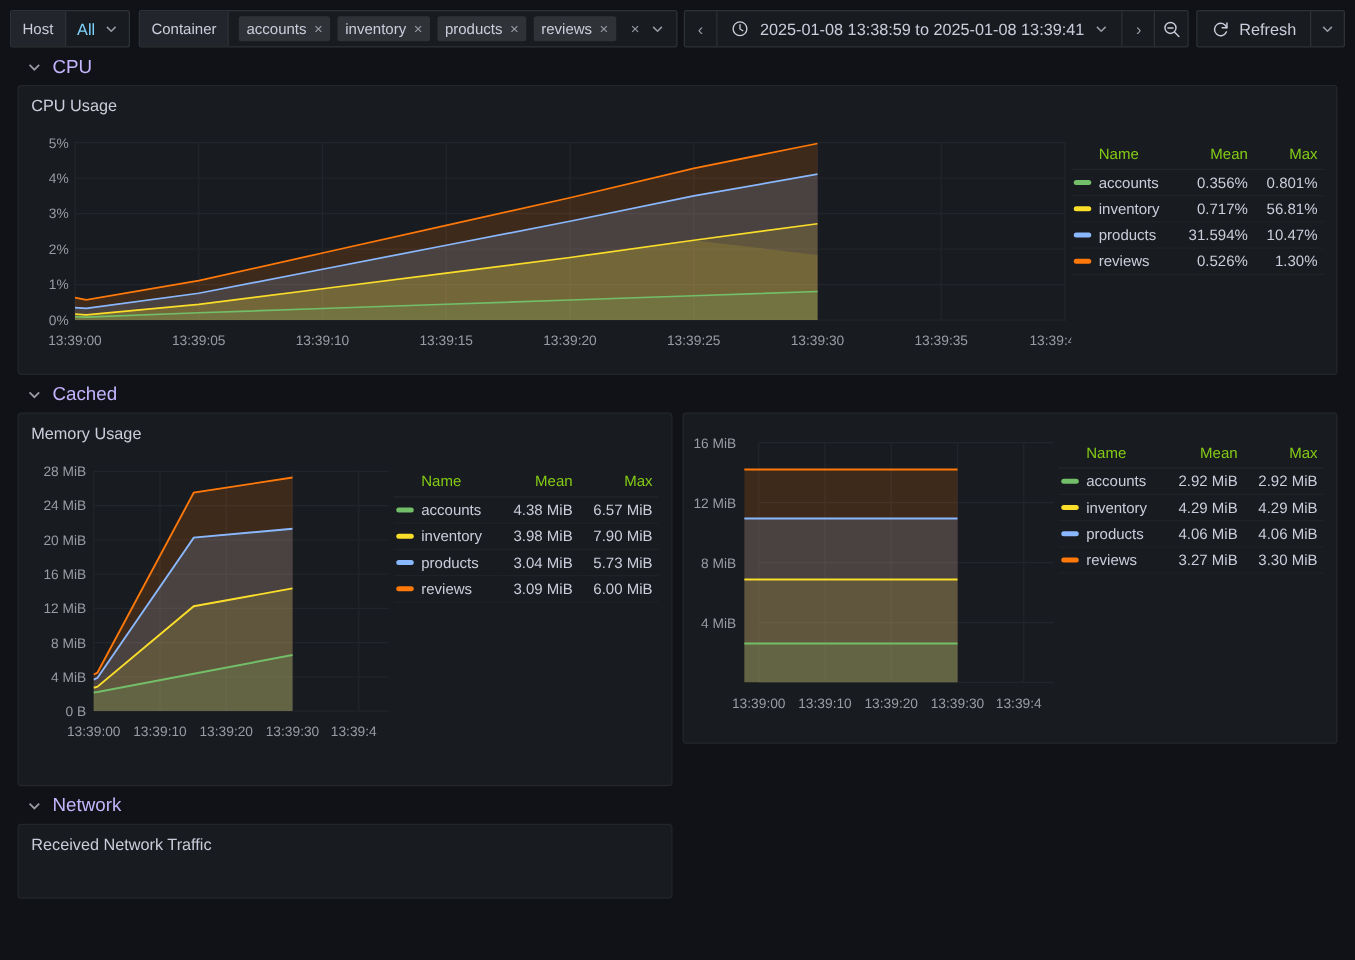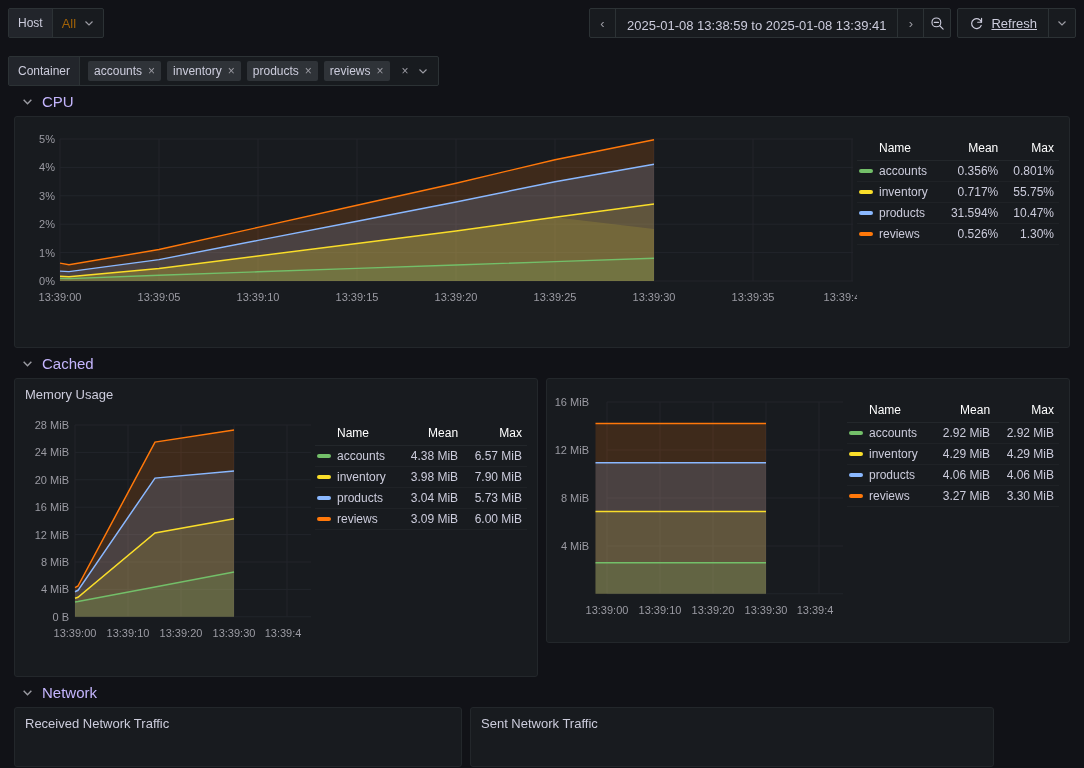--- a/index.html
+++ b/index.html
@@ -9,41 +9,41 @@
     font-family: "Liberation Sans", sans-serif;
     color: #ccccdc;
     overflow: hidden;
   }
 
   
   .topbar {
     display: flex; align-items: flex-start; justify-content: space-between;
     padding: 8px 8px 0 8px;
   }
-  .var-col { display: flex; flex-direction: column; gap: 18px; }
+  .var-col { display: flex; flex-direction: row; gap: 7px; }
 
   .var-group {
     display: flex; align-items: stretch;
     border: 1px solid #2c3235;
     border-radius: 2px;
     background: #181b1f;
     height: 30px;
   }
   .var-label {
     display: flex; align-items: center;
     padding: 0 9px;
     font-size: 12px; color: #ccccdc;
     background: #22252b;
     border-right: 1px solid #2c3235;
     white-space: nowrap;
   }
   .var-value {
     display: flex; align-items: center; gap: 8px;
     padding: 0 9px;
-    font-size: 13px; color: #a16207;
+    font-size: 13px; color: #7dd3fc;
     white-space: nowrap;
   }
   .var-pills {
     display: flex; align-items: center; gap: 6px;
     padding: 0 8px;
   }
   .pill {
     display: flex; align-items: center; gap: 6px;
     background: #2f3338;
     border-radius: 2px;
@@ -72,29 +72,27 @@
     cursor: pointer;
   }
   .tp-btn.last { border-right: none; }
   .tp-range {
     display: flex; align-items: center; gap: 9px;
     padding: 0 11px;
     font-size: 13px; color: #ccccdc;
     border-right: 1px solid #2c3235;
     white-space: nowrap;
     cursor: pointer;
-    flex-direction: column;
   }
   .refresh-group {
     display: flex; align-items: stretch;
     background: #181b1f;
     border: 1px solid #2c3235;
     border-radius: 2px;
     height: 30px;
-    text-decoration: underline;
   }
   .refresh-main {
     display: flex; align-items: center; gap: 7px;
     padding: 0 11px;
     font-size: 13px; color: #ccccdc;
     border-right: 1px solid #2c3235;
     cursor: pointer;
   }
   .refresh-caret {
     display: flex; align-items: center; justify-content: center;
@@ -125,21 +123,21 @@
     font-weight: 500;
   }
   .panel-body { display: flex; }
 
   .plot-wrap { position: relative; }
   .legend-wrap { flex: 1; padding-top: 22px; padding-right: 10px; }
 
   
   table.legend { width: 100%; border-collapse: collapse; font-size: 12px; }
   table.legend th {
-    color: #ffffff; font-weight: 500; text-align: right;
+    color: #84cc16; font-weight: 500; text-align: right;
     padding: 2px 5px 5px 5px;
     border-bottom: 1px solid #23272b;
   }
   table.legend th.nm { text-align: left; padding-left: 22px; }
   table.legend td {
     color: #ccccdc; text-align: right;
     padding: 3px 5px; white-space: nowrap;
     border-bottom: 1px solid #1f2226;
   }
   table.legend td.nm {
@@ -242,20 +240,21 @@
 
 <div class="row-header">
   <svg class="ic" width="11" height="11" viewBox="0 0 10 10">
       <path d="M1.5 3.5 L5 7 L8.5 3.5" fill="none" stroke="#9b9ba3" stroke-width="1.3"></path>
     </svg>
   <span>CPU</span>
 </div>
 
 <div class="panels">
   <div class="panel" style="width:1056px;height:232px">
+    <div class="panel-title">CPU Usage</div>
     <div class="panel-body">
       <div class="plot-wrap">
         <svg width="842" height="208" viewBox="0 0 842 208">
 
           <g>
             <line class="grid-line" x1="45" y1="22" x2="838" y2="22"></line>
             <line class="grid-line" x1="45" y1="50.4" x2="838" y2="50.4"></line>
             <line class="grid-line" x1="45" y1="78.8" x2="838" y2="78.8"></line>
             <line class="grid-line" x1="45" y1="107.2" x2="838" y2="107.2"></line>
             <line class="grid-line" x1="45" y1="135.6" x2="838" y2="135.6"></line>
@@ -323,21 +322,21 @@
           </thead>
           <tbody>
             <tr>
               <td class="nm"><span class="swatch" style="background:#73bf69"></span><span>accounts</span></td>
               <td>0.356%</td>
               <td>0.801%</td>
             </tr>
             <tr>
               <td class="nm"><span class="swatch" style="background:#fade2a"></span><span>inventory</span></td>
               <td>0.717%</td>
-              <td>55.75%</td>
+              <td>56.81%</td>
             </tr>
             <tr>
               <td class="nm"><span class="swatch" style="background:#8ab8ff"></span><span>products</span></td>
               <td>31.594%</td>
               <td>10.47%</td>
             </tr>
             <tr>
               <td class="nm"><span class="swatch" style="background:#ff780a"></span><span>reviews</span></td>
               <td>0.526%</td>
               <td>1.30%</td>
@@ -534,19 +533,16 @@
 </div>
 
 <div class="row-header">
   <svg class="ic" width="11" height="11" viewBox="0 0 10 10">
       <path d="M1.5 3.5 L5 7 L8.5 3.5" fill="none" stroke="#9b9ba3" stroke-width="1.3"></path>
     </svg>
   <span>Network</span>
 </div>
 
 <div class="panels">
-  <div class="panel" style="width:448px;height:60px">
+  <div class="panel" style="width:524px;height:60px">
     <div class="panel-title">Received Network Traffic</div>
   </div>
-  <div class="panel" style="width:524px;height:60px">
-    <div class="panel-title">Sent Network Traffic</div>
-  </div>
 </div>
 
 </body></html>

